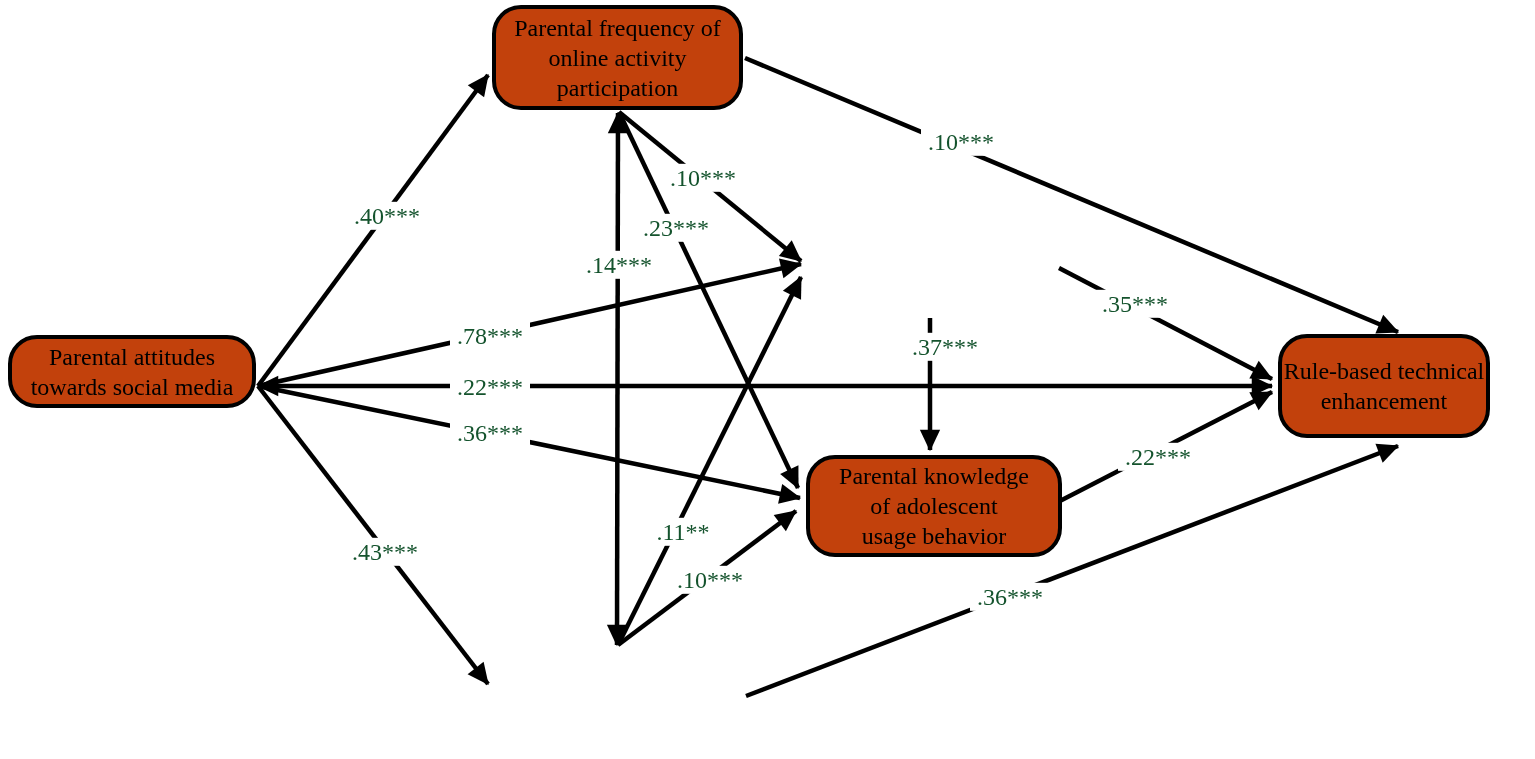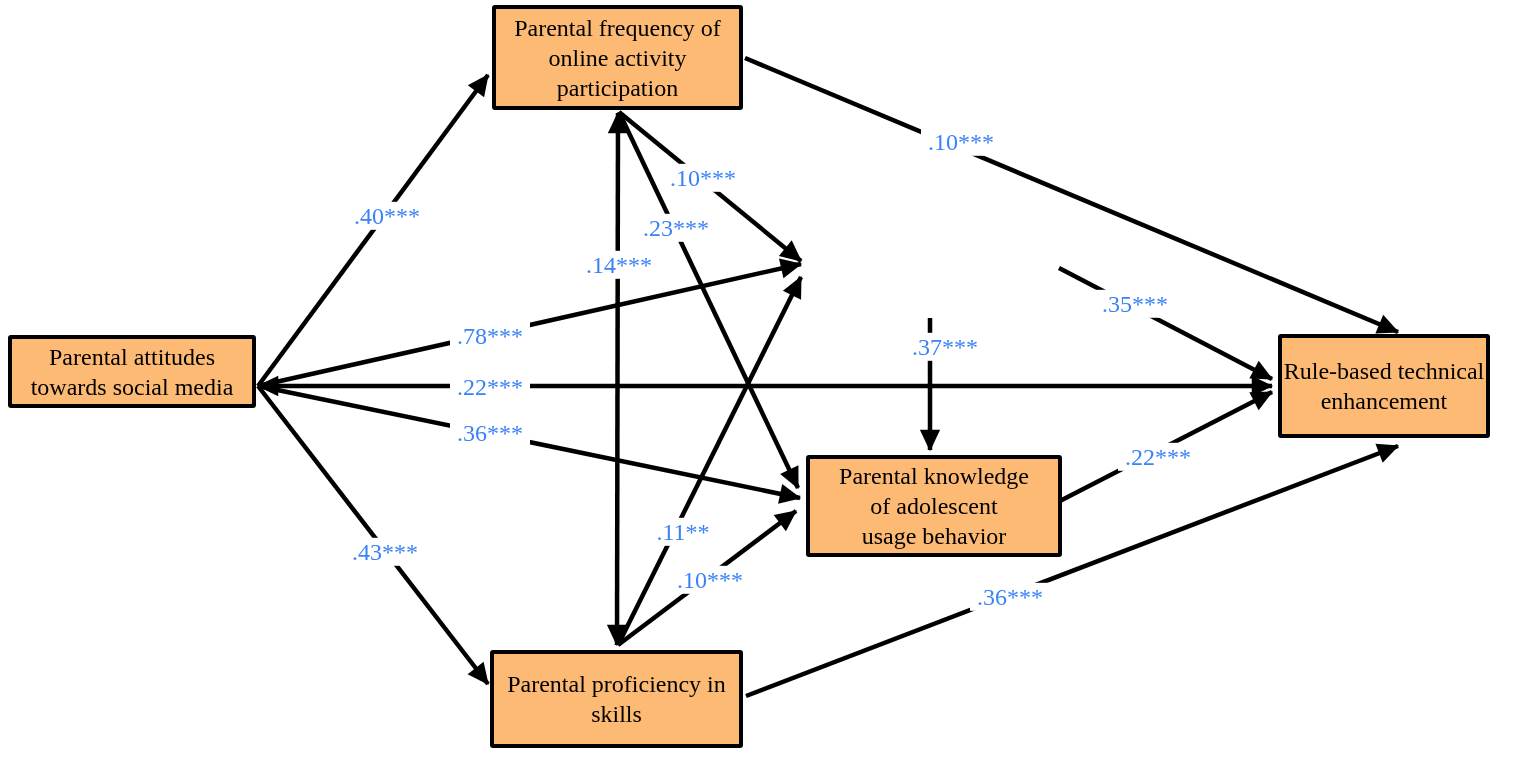--- a/index.html
+++ b/index.html
@@ -9,41 +9,41 @@
     height: 759px;
     background: #ffffff;
     font-family: "Liberation Serif", "DejaVu Serif", serif;
     overflow: hidden;
   }
   #edges-svg { position: absolute; left: 0; top: 0; width: 1535px; height: 759px; }
   .node {
     position: absolute;
     box-sizing: border-box;
     border: 4.5px solid #000;
-    border-radius: 3px;
-    background: #fdba74;
+    border-radius: 29px;
+    background: #c2410c;
     display: flex;
     align-items: center;
     justify-content: center;
   }
   .node-label {
     white-space: pre-line;
     text-align: center;
     font-size: 24px;
     line-height: 1.25;
     color: #000;
   }
   .edge-label {
     position: absolute;
     transform: translate(-50%, -50%);
     background: #fff;
     padding: 1px 7px;
     font-size: 24px;
     line-height: 1.1;
-    color: #3b82f6;
+    color: #14532d;
     white-space: nowrap;
   }
 </style>
 </head>
 <body>
 
 <div id="canvas">
 
   <svg id="edges-svg" xmlns="http://www.w3.org/2000/svg">
     <defs>
@@ -95,22 +95,18 @@
   <div class="node" style="left: 492px; top: 5px; width: 251px; height: 105px;">
     <span class="node-label">Parental frequency of
 online activity
 participation</span>
   </div>
   <div class="node" style="left: 806px; top: 455px; width: 256px; height: 102px;">
     <span class="node-label">Parental knowledge
 of adolescent
 usage behavior</span>
   </div>
-  <div class="node" style="left: 490px; top: 650px; width: 253px; height: 98px;">
-    <span class="node-label">Parental proficiency in
-skills</span>
-  </div>
   <div class="node" style="left: 1278px; top: 334px; width: 212px; height: 104px;">
     <span class="node-label">Rule-based technical
 enhancement</span>
   </div>
 
 </div>
 
 </body></html>

